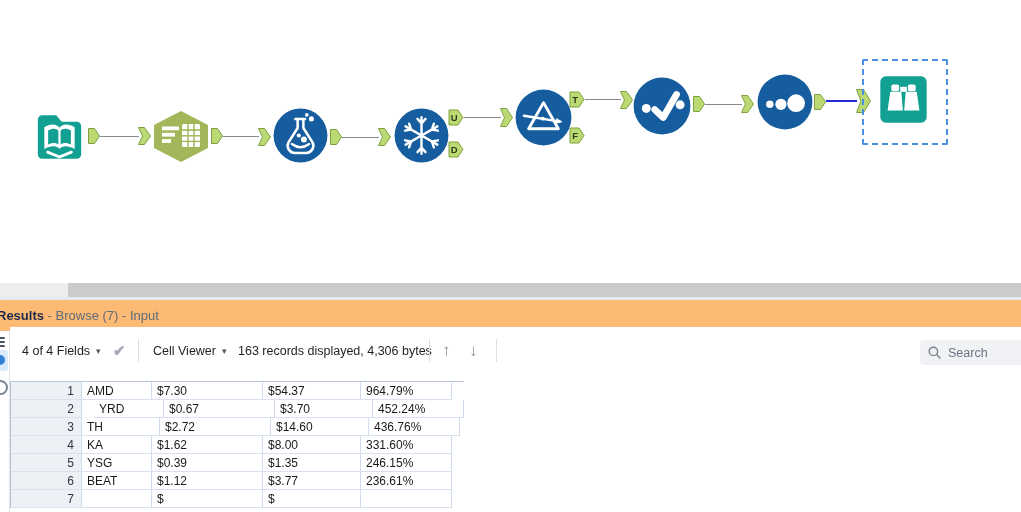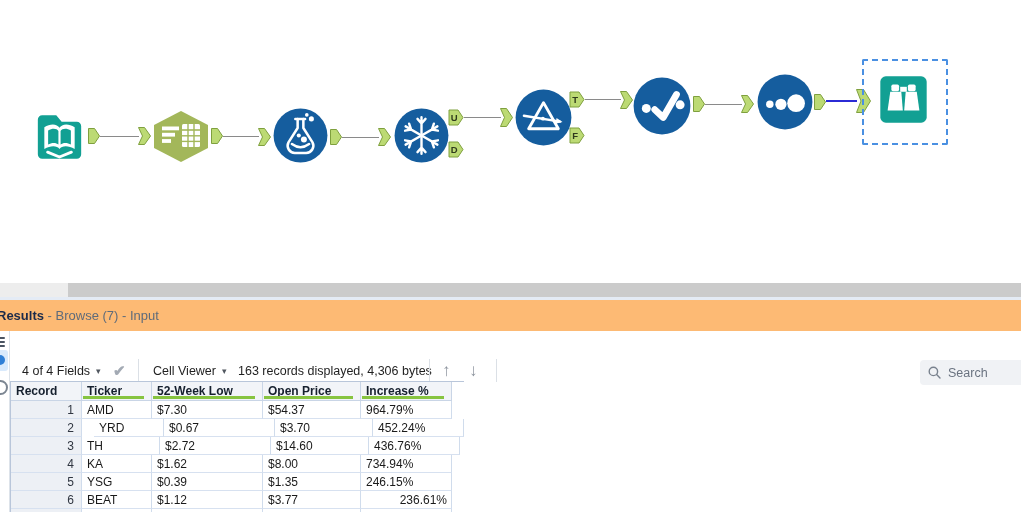--- a/index.html
+++ b/index.html
@@ -22,21 +22,21 @@
   .results-title b{color:#1b2a4a;font-weight:700;}
   .results-body{position:absolute;left:0;top:331px;width:1021px;height:181px;background:#fff;}
   .left-strip{position:absolute;left:0;top:331px;width:9px;height:181px;background:#fff;
               border-right:1px solid #dde3ea;overflow:hidden;}
   .strip-ham{position:absolute;left:-5px;top:6px;width:10px;}
   .strip-ham i{display:block;height:2px;background:#4a5462;margin-bottom:2px;border-radius:1px;}
   .strip-blue{position:absolute;left:-9px;top:19px;width:17px;height:21px;background:#d9eafc;border-radius:3px;}
   .strip-blue i{position:absolute;left:4px;top:5px;width:10px;height:10px;border-radius:50%;background:#2f7fd6;}
   .strip-circle{position:absolute;left:-7px;top:49px;width:11px;height:11px;border:2px solid #7c8692;border-radius:50%;}
   
-  .toolbar{position:absolute;left:10px;top:347px;width:1011px;height:47px;background:#fff;}
+  .toolbar{position:absolute;left:10px;top:327px;width:1011px;height:47px;background:#fff;}
   .tb-item{position:absolute;top:0;height:47px;display:flex;align-items:center;font-size:12.5px;color:#1f1f1f;}
   .caret{font-size:9px;color:#50575f;margin-left:6px;}
   .tb-check{color:#a3aab4;font-size:15px;font-weight:700;}
   .tb-sep{position:absolute;top:12px;width:1px;height:23px;background:#dbe0e6;}
   .tb-arrow{font-size:17px;color:#8d949e;}
   .search-wrap{position:absolute;left:910px;top:13px;width:120px;height:25px;background:#f0f2f5;border-radius:4px;}
   .search-wrap svg{position:absolute;left:8px;top:6px;}
   .search-input{position:absolute;left:26px;top:1px;width:90px;height:22px;border:none;background:transparent;
                 outline:none;font-family:"Liberation Sans",sans-serif;font-size:12.5px;color:#444;}
   .search-input::placeholder{color:#6a7380;opacity:1;}
@@ -264,27 +264,20 @@
       <svg width="13" height="13" viewBox="0 0 13 13">
         <circle cx="5.4" cy="5.4" r="4.2" fill="none" stroke="#79828e" stroke-width="1.4"></circle>
         <line x1="8.6" y1="8.6" x2="12" y2="12" stroke="#79828e" stroke-width="1.4" stroke-linecap="round"></line>
       </svg>
       <input class="search-input" type="text" placeholder="Search" style="">
     </div>
   </div>
 
   <div class="grid" id="grid">
       <div class="gr">
-        <div class="th" style="width: 71px;">Record</div>
-        <div class="th" style="width: 70px;">Ticker<div class="gl"></div></div>
-        <div class="th" style="width: 111px;">52-Week Low<div class="gl"></div></div>
-        <div class="th" style="width: 98px;">Open Price<div class="gl"></div></div>
-        <div class="th" style="width: 91px;">Increase %<div class="gl"></div></div>
-      </div>
-      <div class="gr">
         <div class="td rec" style="width: 71px;">1</div>
         <div class="td" style="width: 70px;">AMD</div>
         <div class="td" style="width: 111px;">$7.30</div>
         <div class="td" style="width: 98px;">$54.37</div>
         <div class="td" style="width: 91px;">964.79%</div>
       </div>
       <div class="gr">
         <div class="td rec" style="width: 71px;">2</div>
         <div class="td" style="width: 70px; margin-left: 12px;">YRD</div>
         <div class="td" style="width: 111px;">$0.67</div>
@@ -296,35 +289,35 @@
         <div class="td" style="width: 78px;">TH</div>
         <div class="td" style="width: 111px;">$2.72</div>
         <div class="td" style="width: 98px;">$14.60</div>
         <div class="td" style="width: 91px;">436.76%</div>
       </div>
       <div class="gr">
         <div class="td rec" style="width: 71px;">4</div>
         <div class="td" style="width: 70px;">KA</div>
         <div class="td" style="width: 111px;">$1.62</div>
         <div class="td" style="width: 98px;">$8.00</div>
-        <div class="td" style="width: 91px;">734.94%</div>
+        <div class="td" style="width: 91px;">331.60%</div>
       </div>
       <div class="gr">
         <div class="td rec" style="width: 71px;">5</div>
         <div class="td" style="width: 70px;">YSG</div>
         <div class="td" style="width: 111px;">$0.39</div>
         <div class="td" style="width: 98px;">$1.35</div>
         <div class="td" style="width: 91px;">246.15%</div>
       </div>
       <div class="gr">
         <div class="td rec" style="width: 71px;">6</div>
         <div class="td" style="width: 70px;">BEAT</div>
         <div class="td" style="width: 111px;">$1.12</div>
         <div class="td" style="width: 98px;">$3.77</div>
-        <div class="td" style="width: 91px; text-align: right;">236.61%</div>
+        <div class="td" style="width: 91px;">236.61%</div>
       </div>
       <div class="gr">
         <div class="td rec" style="width: 71px;">7</div>
         <div class="td" style="width: 70px;"></div>
         <div class="td" style="width: 111px;">$</div>
         <div class="td" style="width: 98px;">$</div>
         <div class="td" style="width: 91px;"></div>
       </div>
     </div>
 

